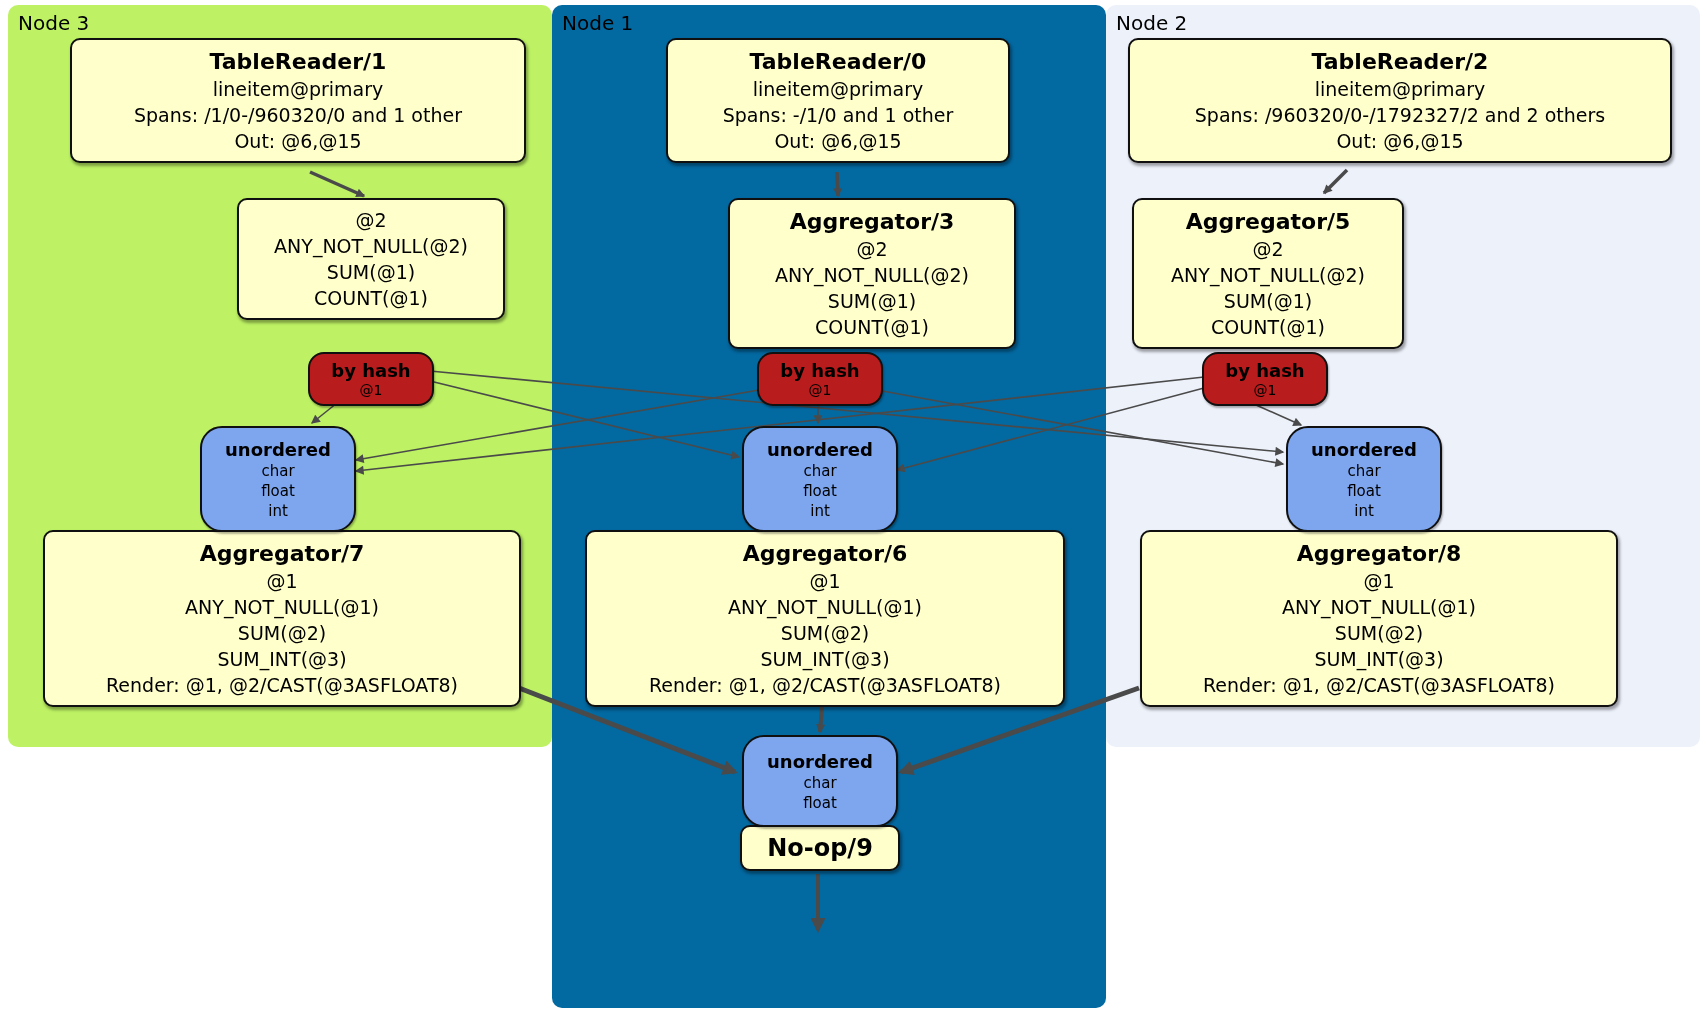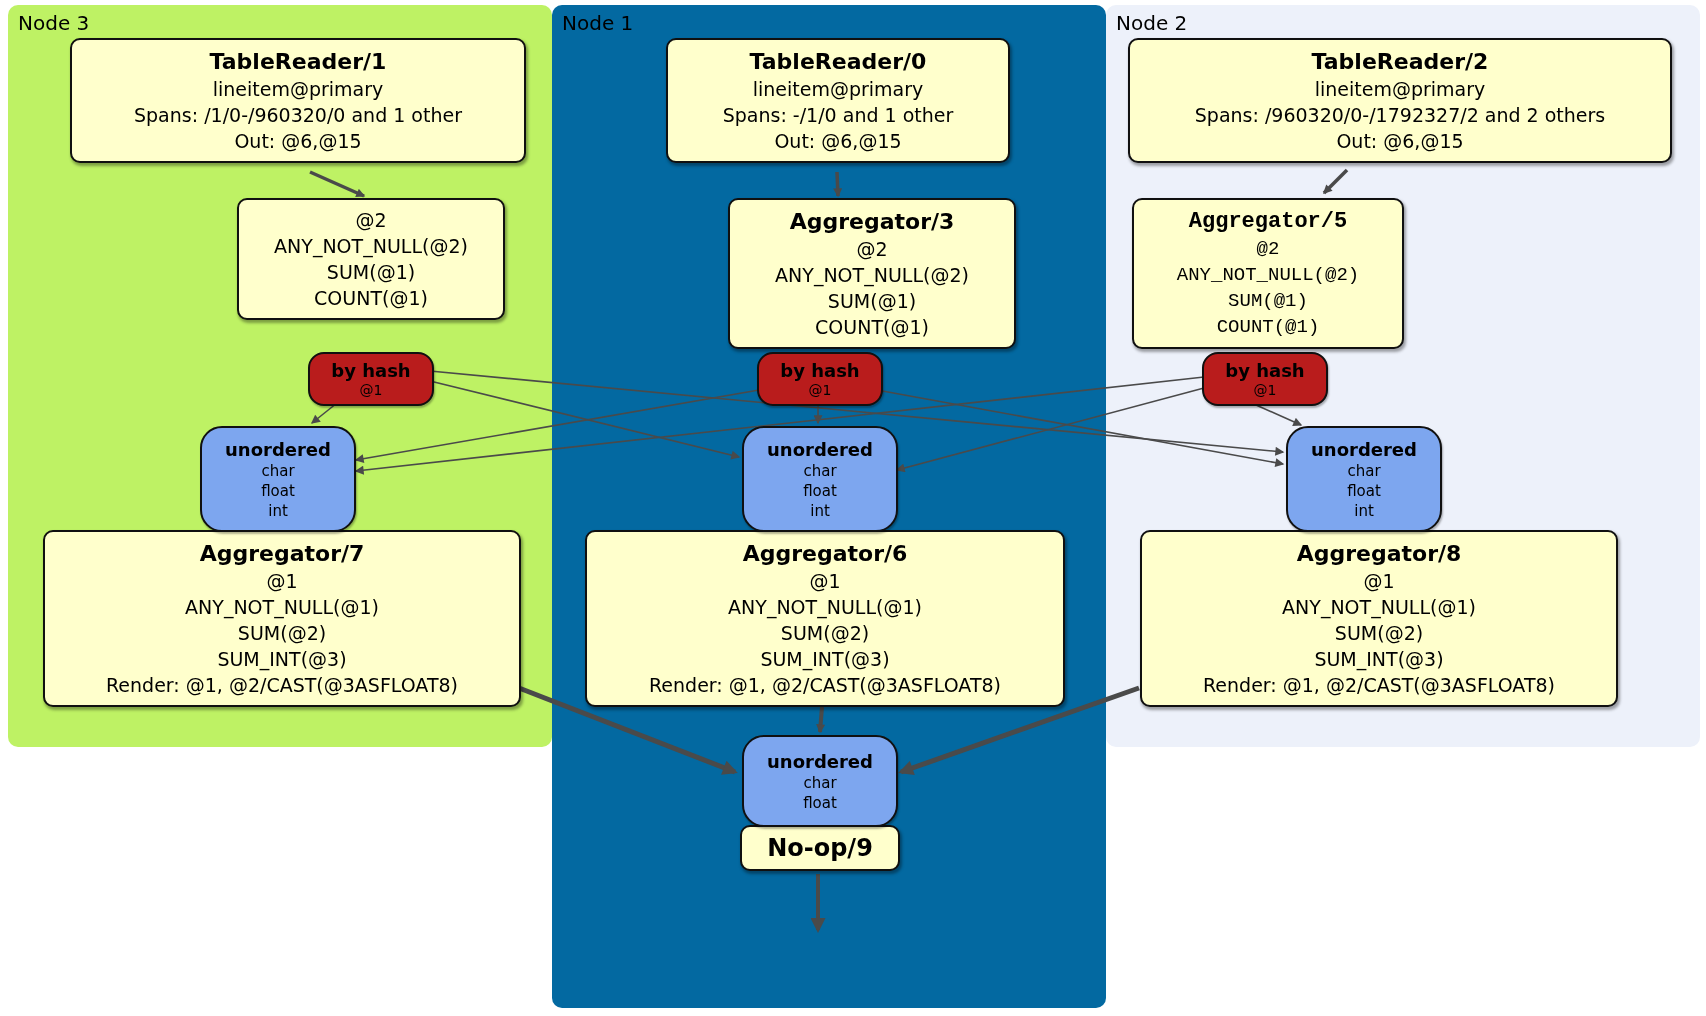--- a/index.html
+++ b/index.html
@@ -105,21 +105,21 @@
     <div class="pline">SUM(@1)</div>
     <div class="pline">COUNT(@1)</div>
   </div>
   <div class="pbox" style="left:728px;top:198px;width:264px;">
     <div class="ptitle">Aggregator/3</div>
     <div class="pline">@2</div>
     <div class="pline">ANY_NOT_NULL(@2)</div>
     <div class="pline">SUM(@1)</div>
     <div class="pline">COUNT(@1)</div>
   </div>
-  <div class="pbox" style="left:1132px;top:198px;width:248px;font-family:Liberation Mono, monospace;">
+  <div class="pbox" style="left:1132px;top:198px;width:248px;">
     <div class="ptitle">Aggregator/5</div>
     <div class="pline">@2</div>
     <div class="pline">ANY_NOT_NULL(@2)</div>
     <div class="pline">SUM(@1)</div>
     <div class="pline">COUNT(@1)</div>
   </div>
 
   <div class="router" style="left:308px;top:352px;width:122px;height:50px;">
     <div class="rtitle">by hash</div>
     <div class="rsub">@1</div>

